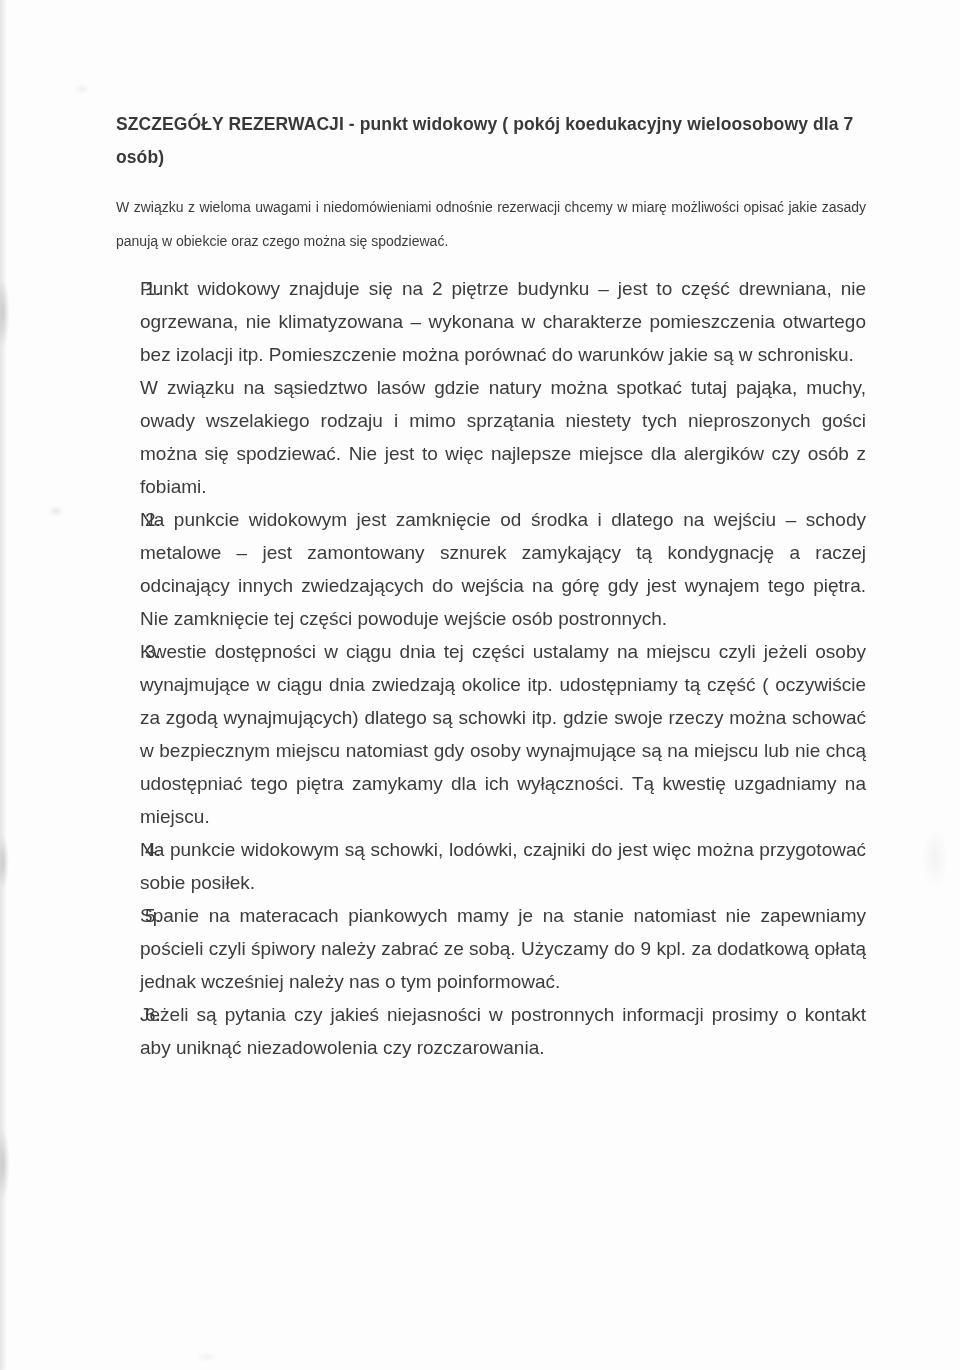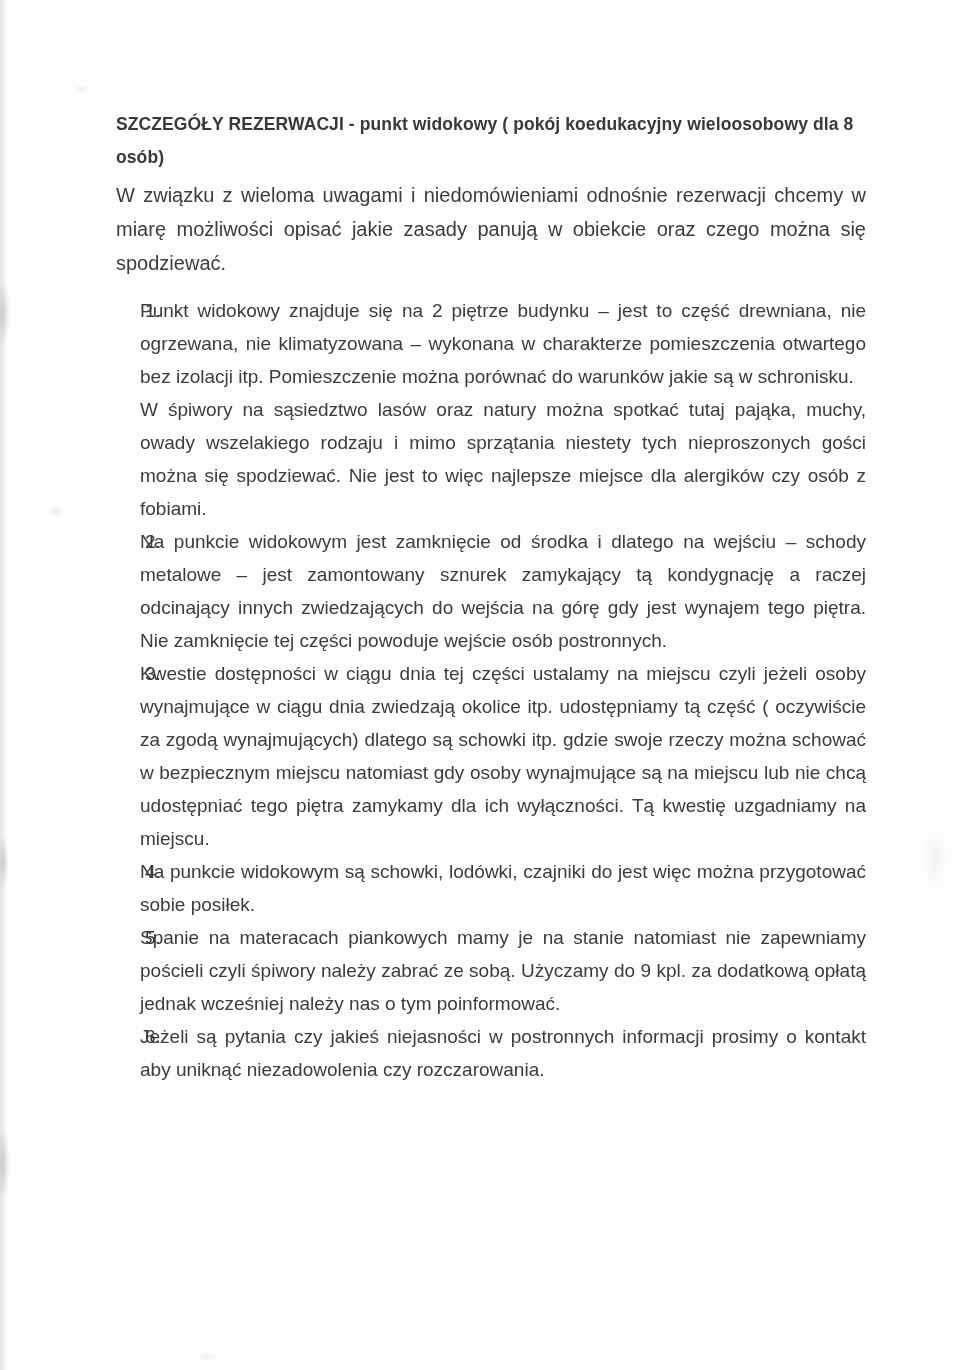--- a/index.html
+++ b/index.html
@@ -43,22 +43,22 @@
     width: 750px;
   }
   .doc-title {
     font-size: 17.5px;
     font-weight: 700;
     line-height: 33px;
     color: #393939;
     letter-spacing: 0.1px;
   }
   .doc-intro {
-    margin-top: 4px;
-    font-size: 20px;
+    margin-top: 16px;
+    font-size: 14px;
     line-height: 34px;
     text-align: justify;
   }
   .doc-list {
     margin-top: 14px;
   }
   .doc-item {
     position: relative;
     font-size: 19px;
     line-height: 33px;
@@ -80,30 +80,30 @@
   <div class="edge-strip"></div>
   <div class="smudge s1"></div>
   <div class="smudge s2"></div>
   <div class="smudge s3"></div>
   <div class="smudge s4"></div>
   <div class="smudge s5"></div>
   <div class="smudge s6"></div>
   <div class="smudge s7"></div>
 
   <div class="content">
-    <div class="doc-title">SZCZEGÓŁY REZERWACJI - punkt widokowy ( pokój koedukacyjny wieloosobowy dla 8 osób)</div>
+    <div class="doc-title">SZCZEGÓŁY REZERWACJI - punkt widokowy ( pokój koedukacyjny wieloosobowy dla 7 osób)</div>
 
     <div class="doc-intro">W związku z wieloma uwagami i niedomówieniami odnośnie rezerwacji chcemy w miarę możliwości opisać jakie zasady panują w obiekcie oraz czego można się spodziewać.</div>
 
     <div class="doc-list">
 
       <div class="doc-item">
         <span class="item-number">1.</span>
         <div class="item-para">Punkt widokowy znajduje się na 2 piętrze budynku – jest to część drewniana, nie ogrzewana, nie klimatyzowana – wykonana w charakterze pomieszczenia otwartego bez izolacji itp. Pomieszczenie można porównać do warunków jakie są w schronisku.</div>
-        <div class="item-para">W śpiwory na sąsiedztwo lasów oraz natury można spotkać tutaj pająka, muchy, owady wszelakiego rodzaju i mimo sprzątania niestety tych nieproszonych gości można się spodziewać. Nie jest to więc najlepsze miejsce dla alergików czy osób z fobiami.</div>
+        <div class="item-para">W związku na sąsiedztwo lasów gdzie natury można spotkać tutaj pająka, muchy, owady wszelakiego rodzaju i mimo sprzątania niestety tych nieproszonych gości można się spodziewać. Nie jest to więc najlepsze miejsce dla alergików czy osób z fobiami.</div>
       </div>
 
       <div class="doc-item">
         <span class="item-number">2.</span>
         <div class="item-para">Na punkcie widokowym jest zamknięcie od środka i dlatego na wejściu – schody metalowe – jest zamontowany sznurek zamykający tą kondygnację a raczej odcinający innych zwiedzających do wejścia na górę gdy jest wynajem tego piętra. Nie zamknięcie tej części powoduje wejście osób postronnych.</div>
       </div>
 
       <div class="doc-item">
         <span class="item-number">3.</span>
         <div class="item-para">Kwestie dostępności w ciągu dnia tej części ustalamy na miejscu czyli jeżeli osoby wynajmujące w ciągu dnia zwiedzają okolice itp. udostępniamy tą część ( oczywiście za zgodą wynajmujących) dlatego są schowki itp. gdzie swoje rzeczy można schować w bezpiecznym miejscu natomiast gdy osoby wynajmujące są na miejscu lub nie chcą udostępniać tego piętra zamykamy dla ich wyłączności. Tą kwestię uzgadniamy na miejscu.</div>

